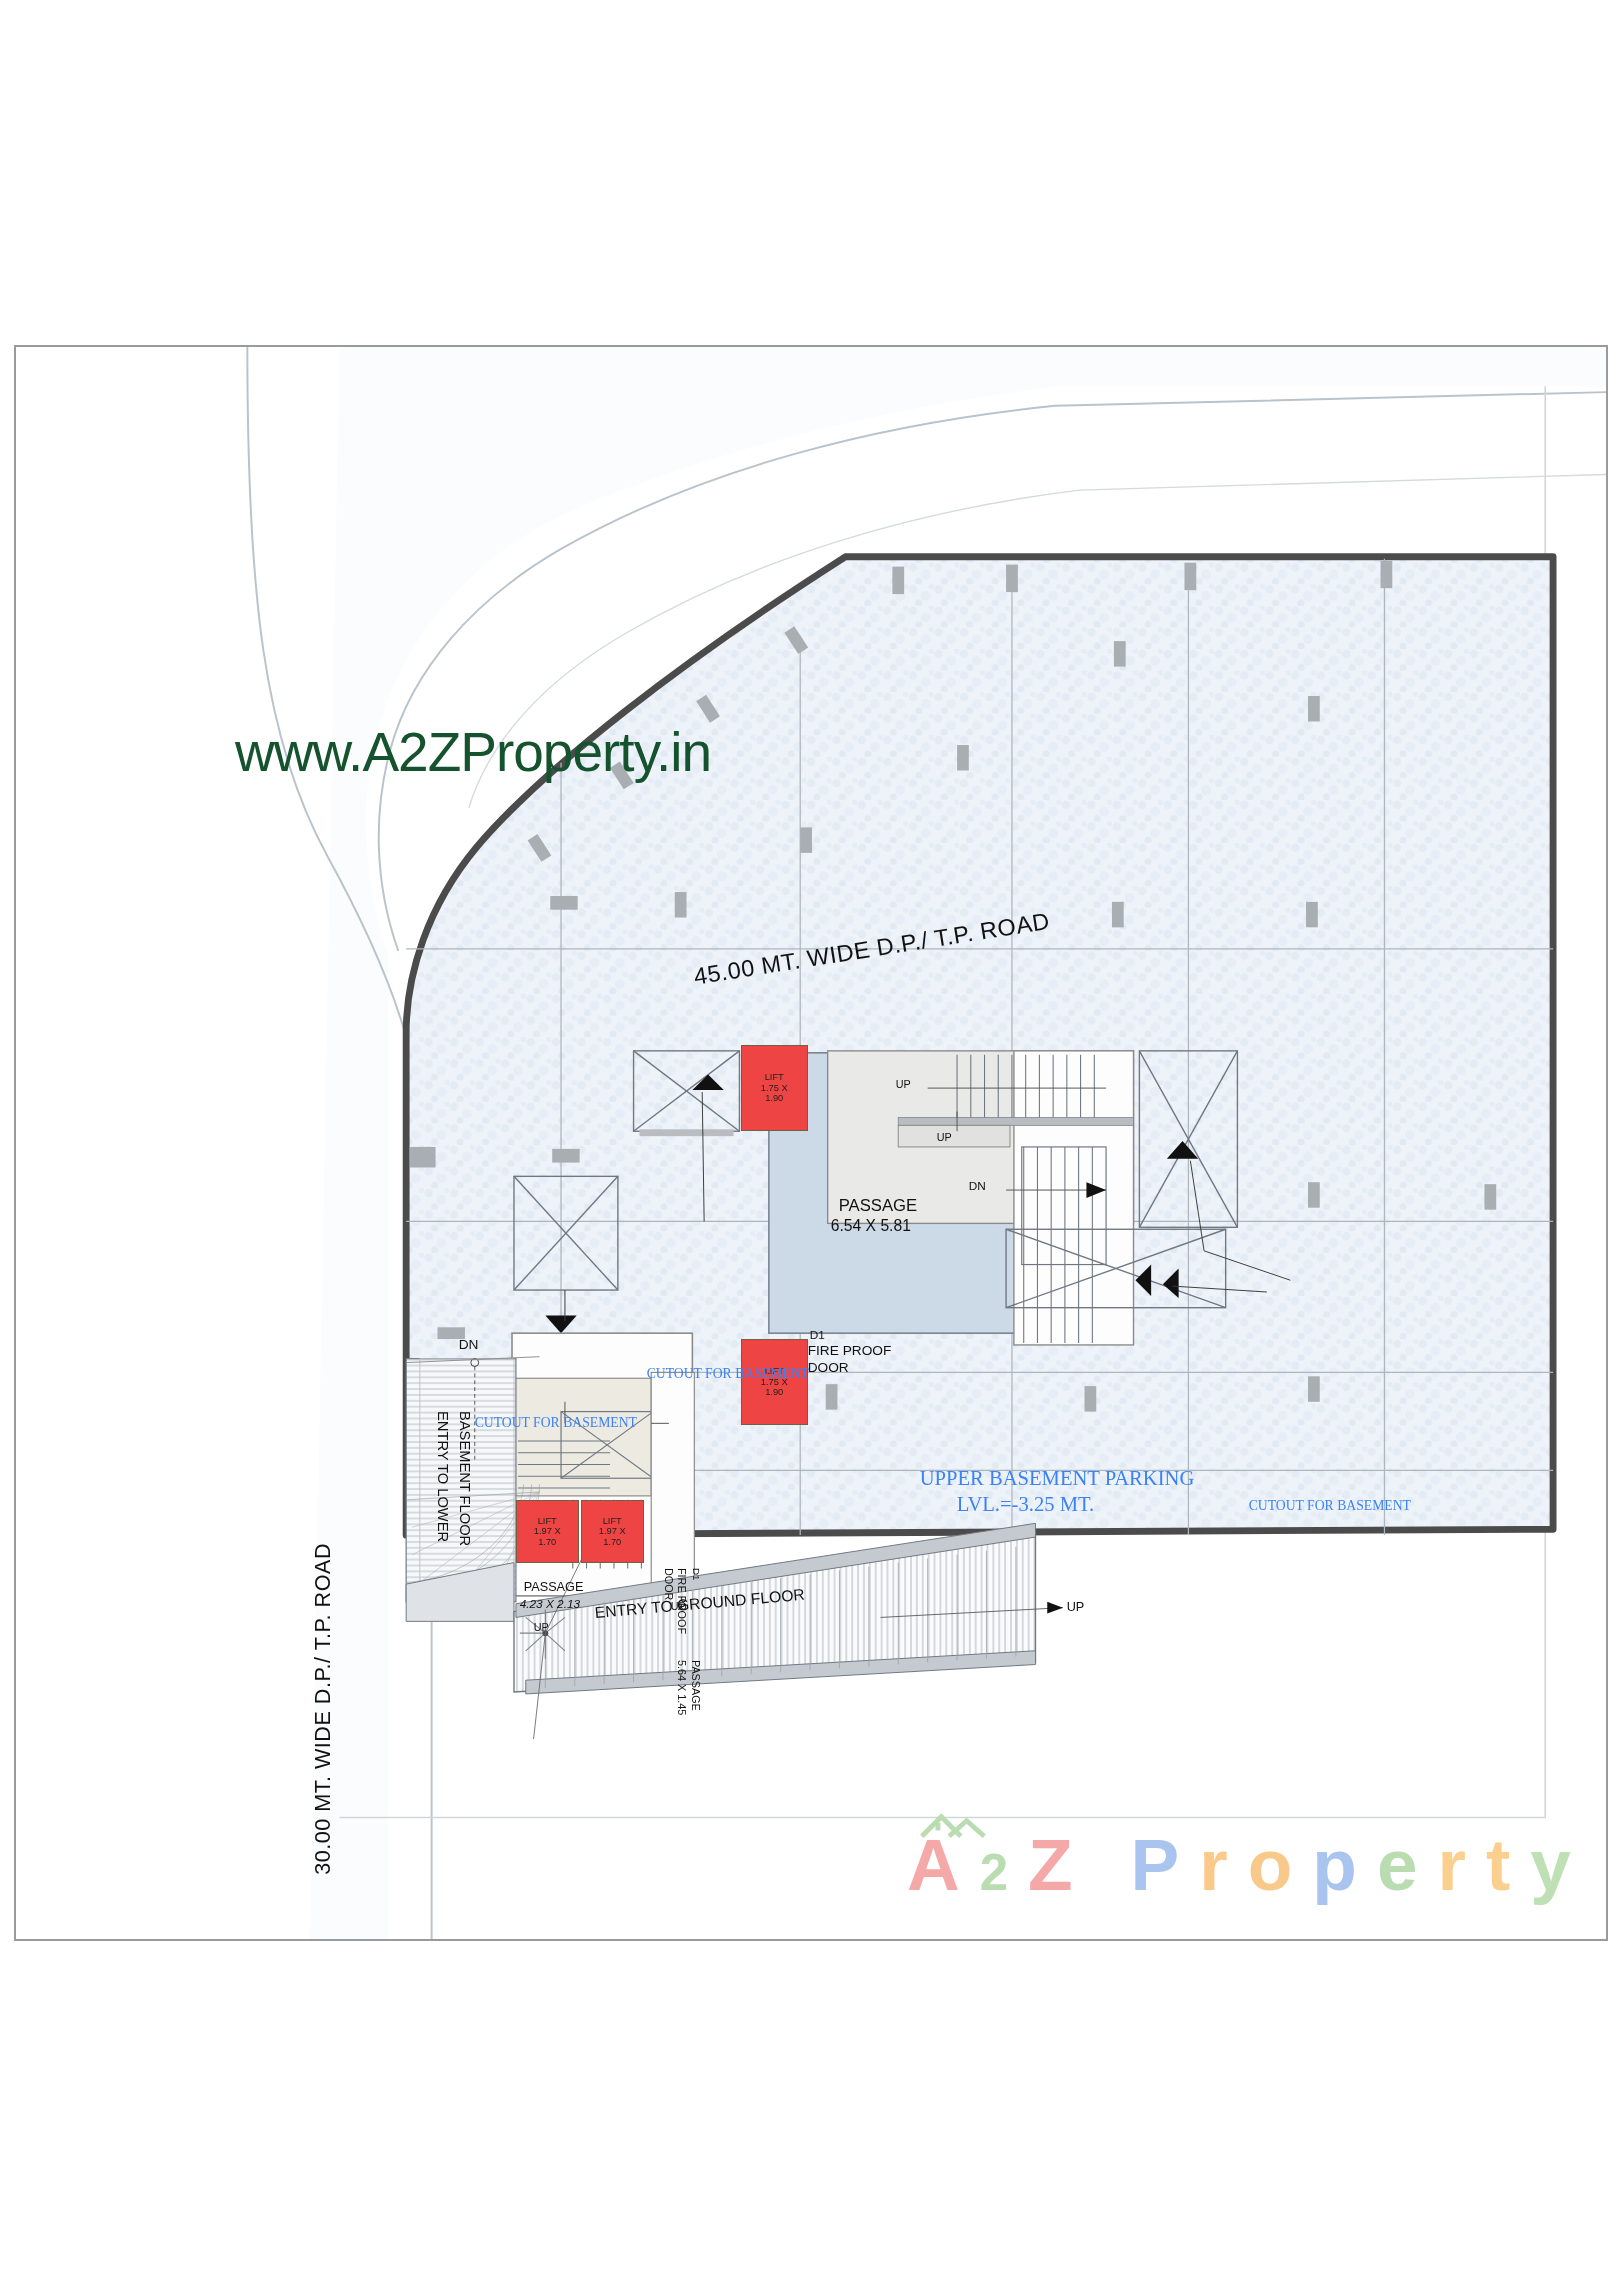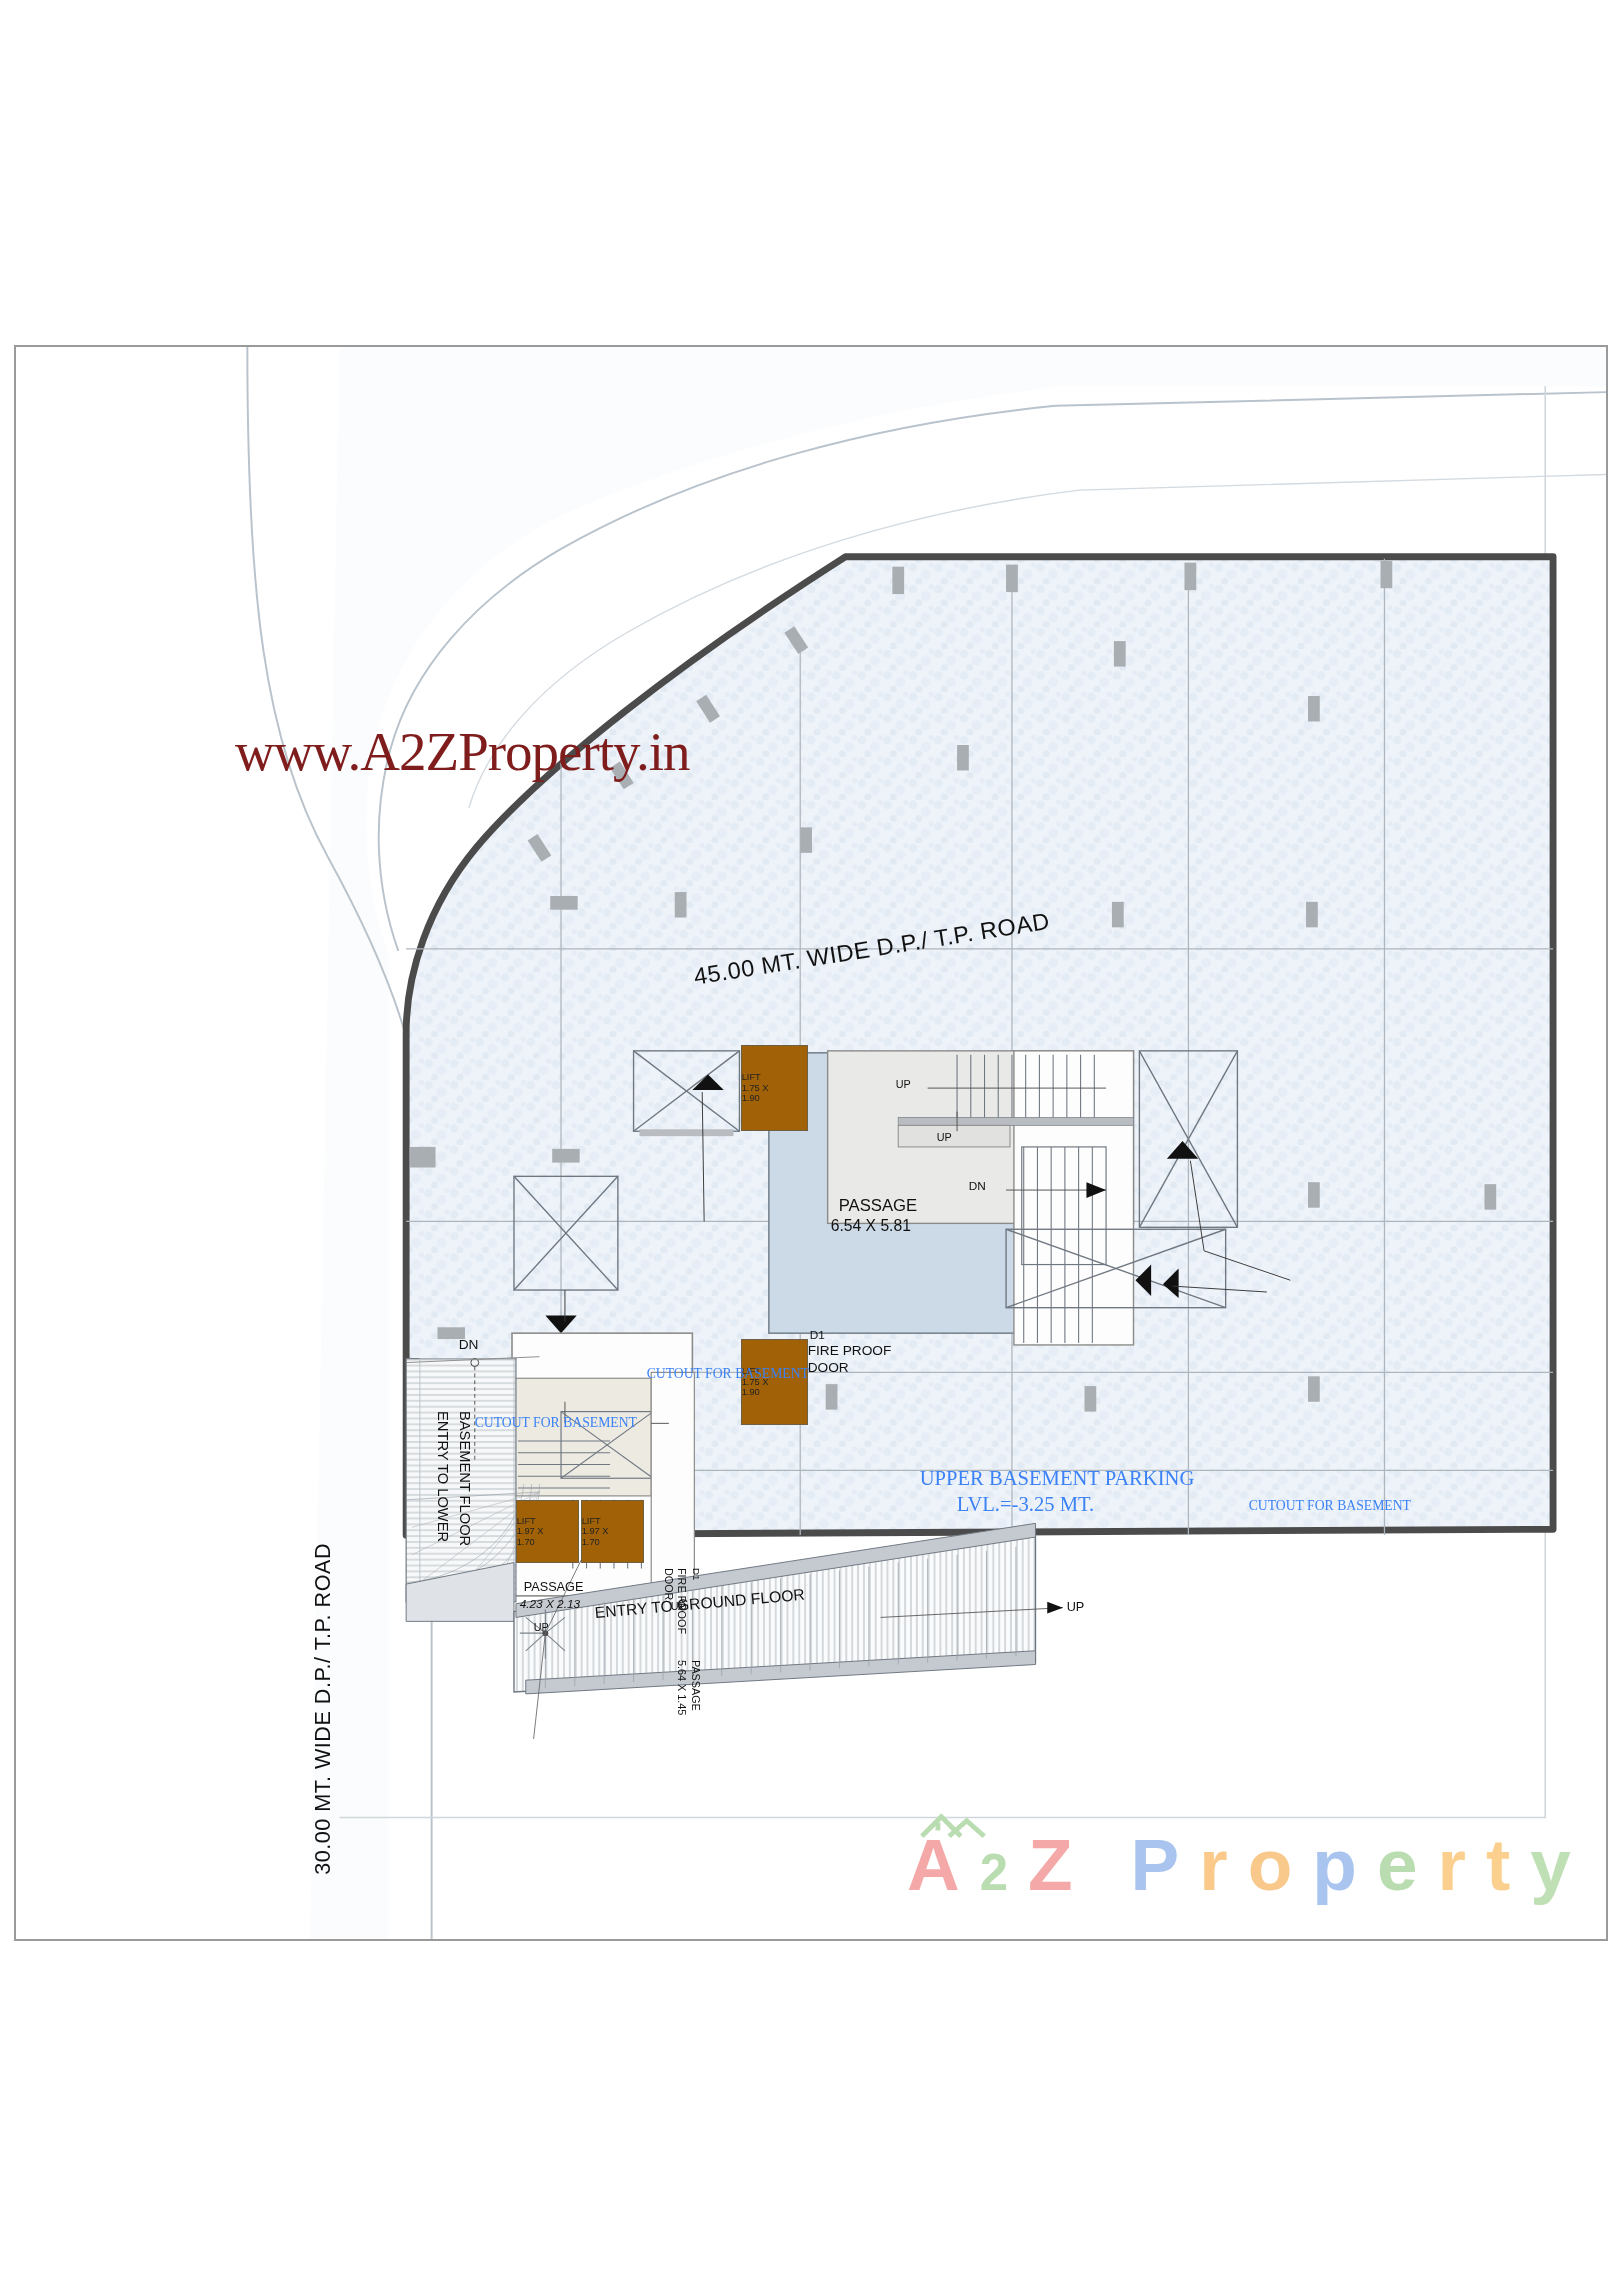--- a/index.html
+++ b/index.html
@@ -14,36 +14,36 @@
     border:2px solid #9a9a9a;background:#ffffff;overflow:hidden;
   }
   
   #logo-block{position:absolute;left:88px;top:606px;width:431px;height:225px;}
   #logo-art{position:absolute;left:0;top:0;width:323px;height:137px;}
   #logo-sub{position:absolute;left:96px;top:127px;font-size:15.7px;letter-spacing:4.9px;
      color:#b07c2a;font-weight:bold;font-family:"Liberation Serif",serif;}
   #plan-title{position:absolute;left:76px;top:157px;font-size:31px;color:#1f5b4a;
      font-family:"Liberation Serif",serif;}
   
-  #wm-top{position:absolute;left:235px;top:720px;font-size:55px;color:#7f1d1d;
-     font-family:Liberation Serif, serif;letter-spacing:-1px;z-index:3;pointer-events:none;}
+  #wm-top{position:absolute;left:235px;top:720px;font-size:55px;color:#14532d;
+     font-family:Liberation Sans, sans-serif;letter-spacing:-1px;z-index:3;pointer-events:none;}
   #wm-bottom{position:absolute;left:867px;top:1823px;font-size:73px;font-weight:bold;
      z-index:3;pointer-events:none;font-family:"Liberation Sans",sans-serif;}
   #wm-bottom span{display:inline-block;margin-left:20px;}
   
   #road-top-label{position:absolute;left:676px;top:617px;font-size:23.5px;color:#111;
      transform:rotate(-9deg);transform-origin:left top;white-space:nowrap;letter-spacing:0.5px;}
   #road-left-label{position:absolute;left:294px;top:1196px;font-size:21.6px;color:#111;
      transform:rotate(-90deg) translateX(-100%);transform-origin:left top;white-space:nowrap;letter-spacing:0.5px;}
   
   .ann{position:absolute;color:#111;white-space:nowrap;line-height:1.15;}
   .ann-red{position:absolute;color:#3b82f6;white-space:nowrap;line-height:1.2;font-family:Liberation Serif, serif;}
-  .lift-box{position:absolute;background:#a16207;border:1.3px solid #6d6045;
+  .lift-box{position:absolute;background:#ef4444;border:1.3px solid #6d6045;
      font-size:9.3px;color:#222;text-align:center;line-height:1.12;
-     display:flex;flex-direction:column;align-items:flex-start;justify-content:center;}
+     display:flex;flex-direction:column;align-items:center;justify-content:center;}
   svg{display:block;}
   .nosel{user-select:none;}
 </style>
 </head>
 <body>
 
 <div id="logo-block" class="nosel">
   <svg id="logo-art" viewBox="0 0 330 140">
 
     <g>

